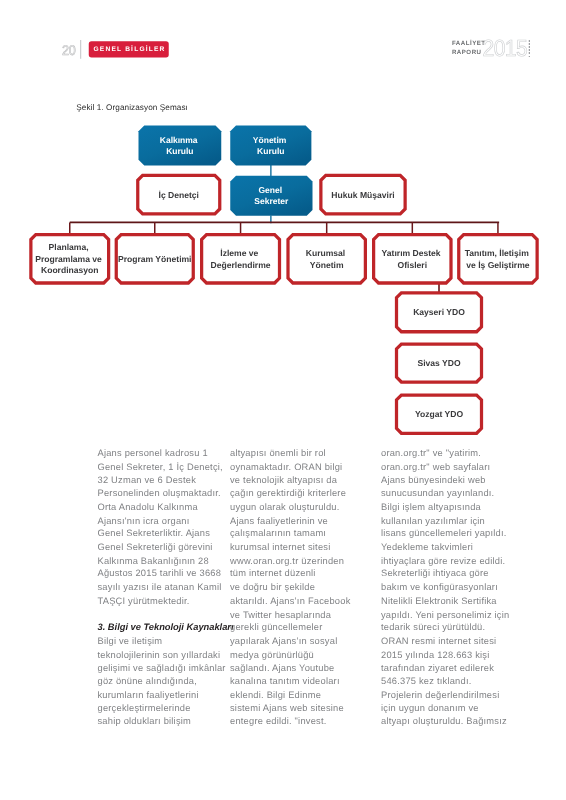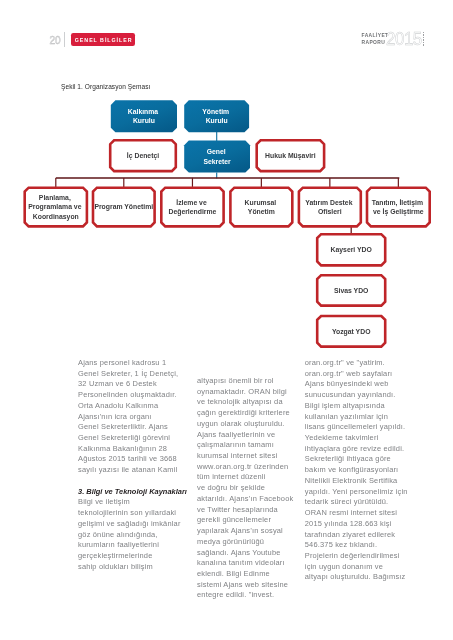--- a/index.html
+++ b/index.html
@@ -27,21 +27,21 @@
        line-height:7px;letter-spacing:.06px;}
   .chart{position:absolute;left:0;top:90px;width:453px;height:265px;}
 
   
   .col{position:absolute;top:358px;width:118px;font-size:7.45px;line-height:10.72px;
        color:#808285;letter-spacing:0.18px;}
   .col .ln{white-space:pre;}
   .col .hd{color:#231f20;font-weight:bold;letter-spacing:0.0px;font-style:italic;}
   .col .gap{height:10.72px;}
   #col1{left:78px;}
-  #col2{left:197px;margin-top:18px;}
+  #col2{left:184px;}
   #col3{left:304.8px;}
 </style>
 </head>
 <body>
 
 <div class="page">
 
   <svg class="hdr-pagenum" viewBox="0 0 16 13" width="16" height="13">
       <text x="0.6" y="10.9" font-family="Liberation Sans, sans-serif" font-size="11.2" fill="none" stroke="#b9babc" stroke-width="0.52" letter-spacing="-0.3" textLength="10.7" lengthAdjust="spacingAndGlyphs">20</text>
     </svg>
@@ -177,20 +177,21 @@
 <div class="ln">Genel Sekreter, 1 İç Denetçi,</div>
 <div class="ln">32 Uzman ve 6 Destek</div>
 <div class="ln">Personelinden oluşmaktadır.</div>
 <div class="ln">Orta Anadolu Kalkınma</div>
 <div class="ln">Ajansı'nın icra organı</div>
 <div class="ln">Genel Sekreterliktir. Ajans</div>
 <div class="ln">Genel Sekreterliği görevini</div>
 <div class="ln">Kalkınma Bakanlığının 28</div>
 <div class="ln">Ağustos 2015 tarihli ve 3668</div>
 <div class="ln">sayılı yazısı ile atanan Kamil</div>
+<div class="ln">TAŞÇI yürütmektedir.</div>
 <div class="gap"></div>
 <div class="ln hd">3. Bilgi ve Teknoloji Kaynakları</div>
 <div class="ln">Bilgi ve iletişim</div>
 <div class="ln">teknolojilerinin son yıllardaki</div>
 <div class="ln">gelişimi ve sağladığı imkânlar</div>
 <div class="ln">göz önüne alındığında,</div>
 <div class="ln">kurumların faaliyetlerini</div>
 <div class="ln">gerçekleştirmelerinde</div>
 <div class="ln">sahip oldukları bilişim</div>
 </div>

